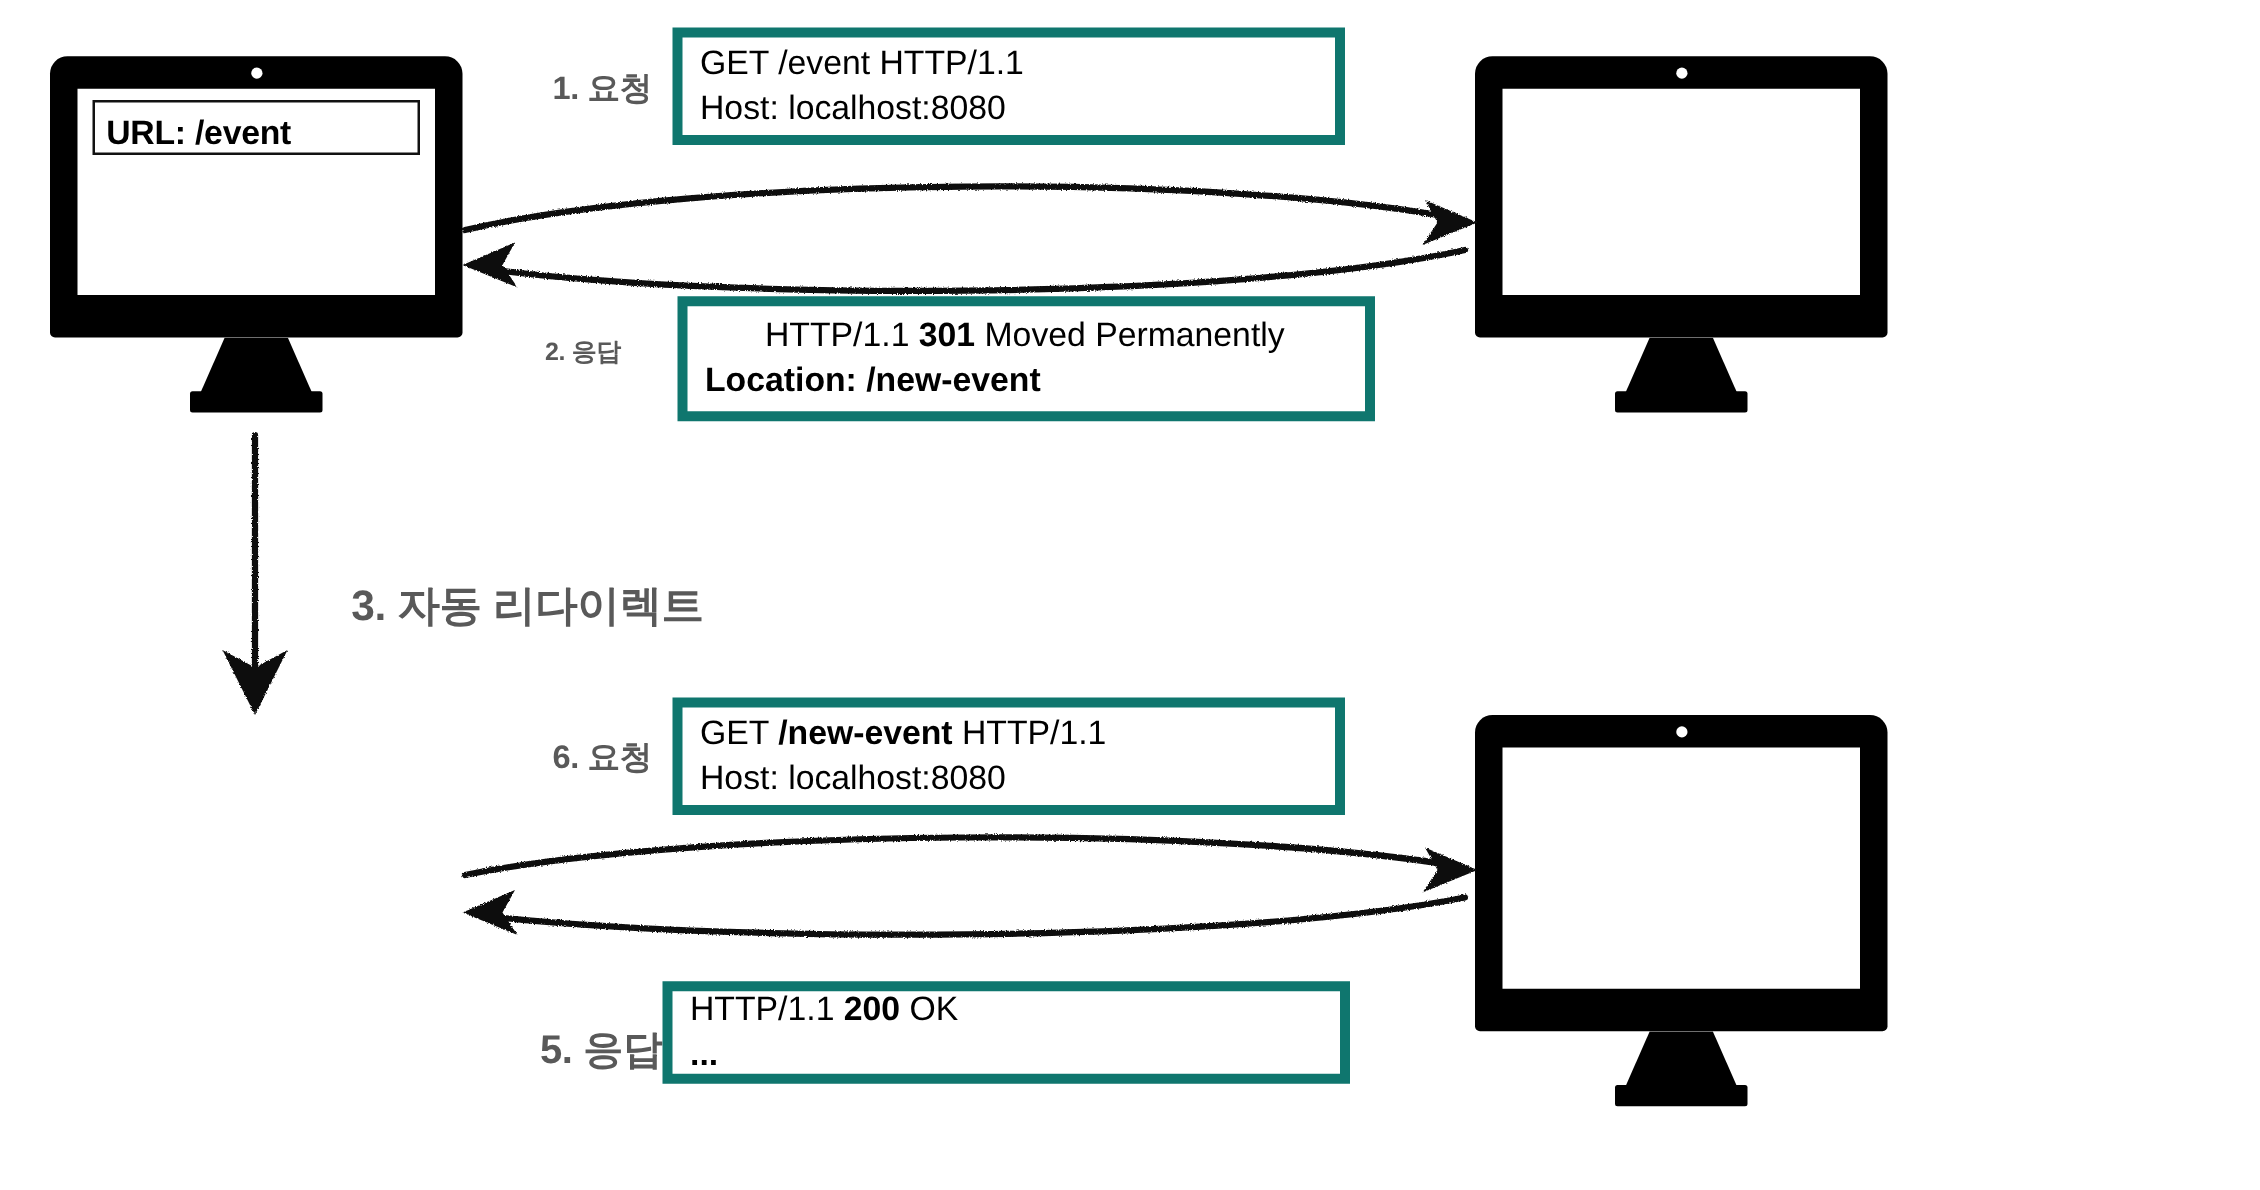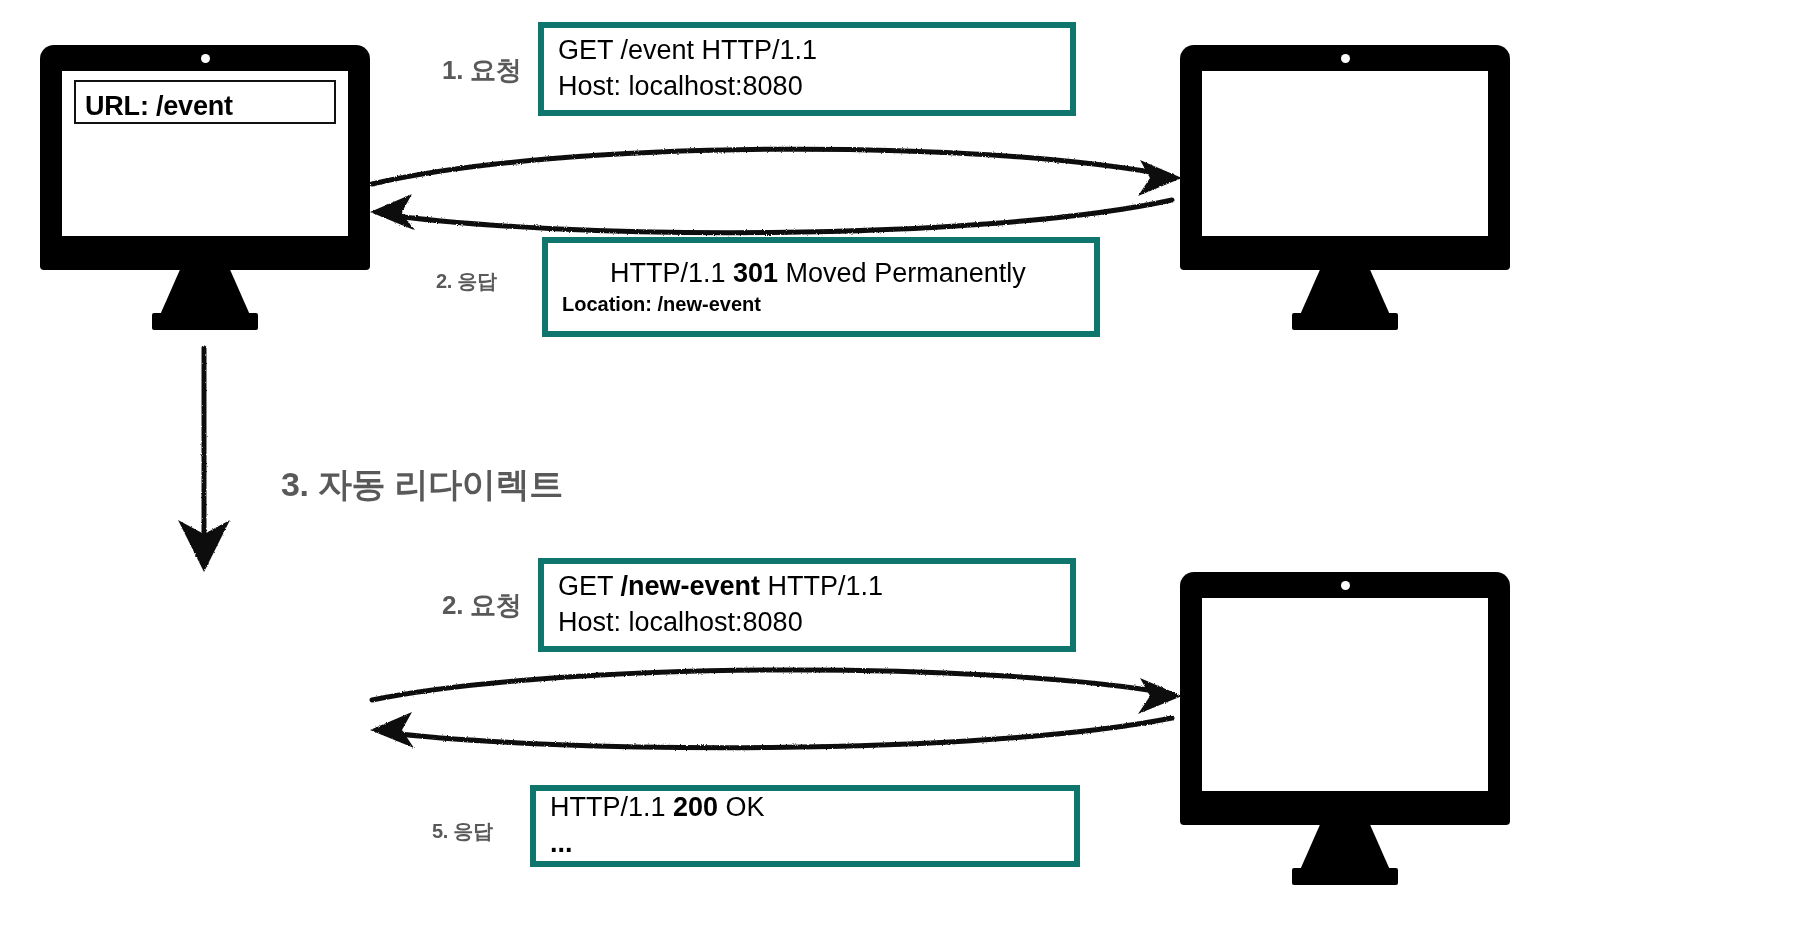--- a/index.html
+++ b/index.html
@@ -52,21 +52,21 @@
     white-space:nowrap;
     letter-spacing:-0.2px;
   }
 
   
   .msgbox{
     position:absolute;
     background:#ffffff;
     box-sizing:border-box;
     padding:9px 10px 10px 14px;
-    border:6px solid #0f766e;
+    border:8px solid #0f766e;
     display:flex;flex-direction:column;justify-content:center;
   }
   .msgbox .line{
     color:#000000;
     white-space:nowrap;
     line-height:1.30;
   }
   .msgbox .line b{font-weight:bold;}
 
   
@@ -165,38 +165,38 @@
     <div class="line" style="font-size:27px;">
       <span>Host: localhost:8080</span>
     </div>
   </div>
 
   <div class="steplabel" style="left:436px;top:268px;font-size:20px;">2. 응답</div>
   <div class="msgbox" style="left:542px;top:237px;width:558px;height:100px;">
     <div class="line" style="font-size:27px;margin-left:48px;">
       <span>HTTP/1.1 </span><b>301</b><span> Moved Permanently</span>
     </div>
-    <div class="line" style="font-size:20px;">
+    <div class="line" style="font-size:27px;">
       <b>Location: /new-event</b>
     </div>
   </div>
 
   <div class="steplabel" style="left:281px;top:462px;font-size:34px;">3. 자동 리다이렉트</div>
 
-  <div class="steplabel" style="left:442px;top:588px;font-size:26px;">2. 요청</div>
+  <div class="steplabel" style="left:442px;top:588px;font-size:26px;">6. 요청</div>
   <div class="msgbox" style="left:538px;top:558px;width:538px;height:94px;">
     <div class="line" style="font-size:27px;">
       <span>GET </span><b>/new-event</b><span> HTTP/1.1</span>
     </div>
     <div class="line" style="font-size:27px;">
       <span>Host: localhost:8080</span>
     </div>
   </div>
 
-  <div class="steplabel" style="left:432px;top:818px;font-size:20px;">5. 응답</div>
+  <div class="steplabel" style="left:432px;top:818px;font-size:32px;">5. 응답</div>
   <div class="msgbox" style="left:530px;top:785px;width:550px;height:82px;">
     <div class="line" style="font-size:27px;">
       <span>HTTP/1.1 </span><b>200</b><span> OK</span>
     </div>
     <div class="line" style="font-size:27px;">
       <b>...</b>
     </div>
   </div>
 
 </div>

